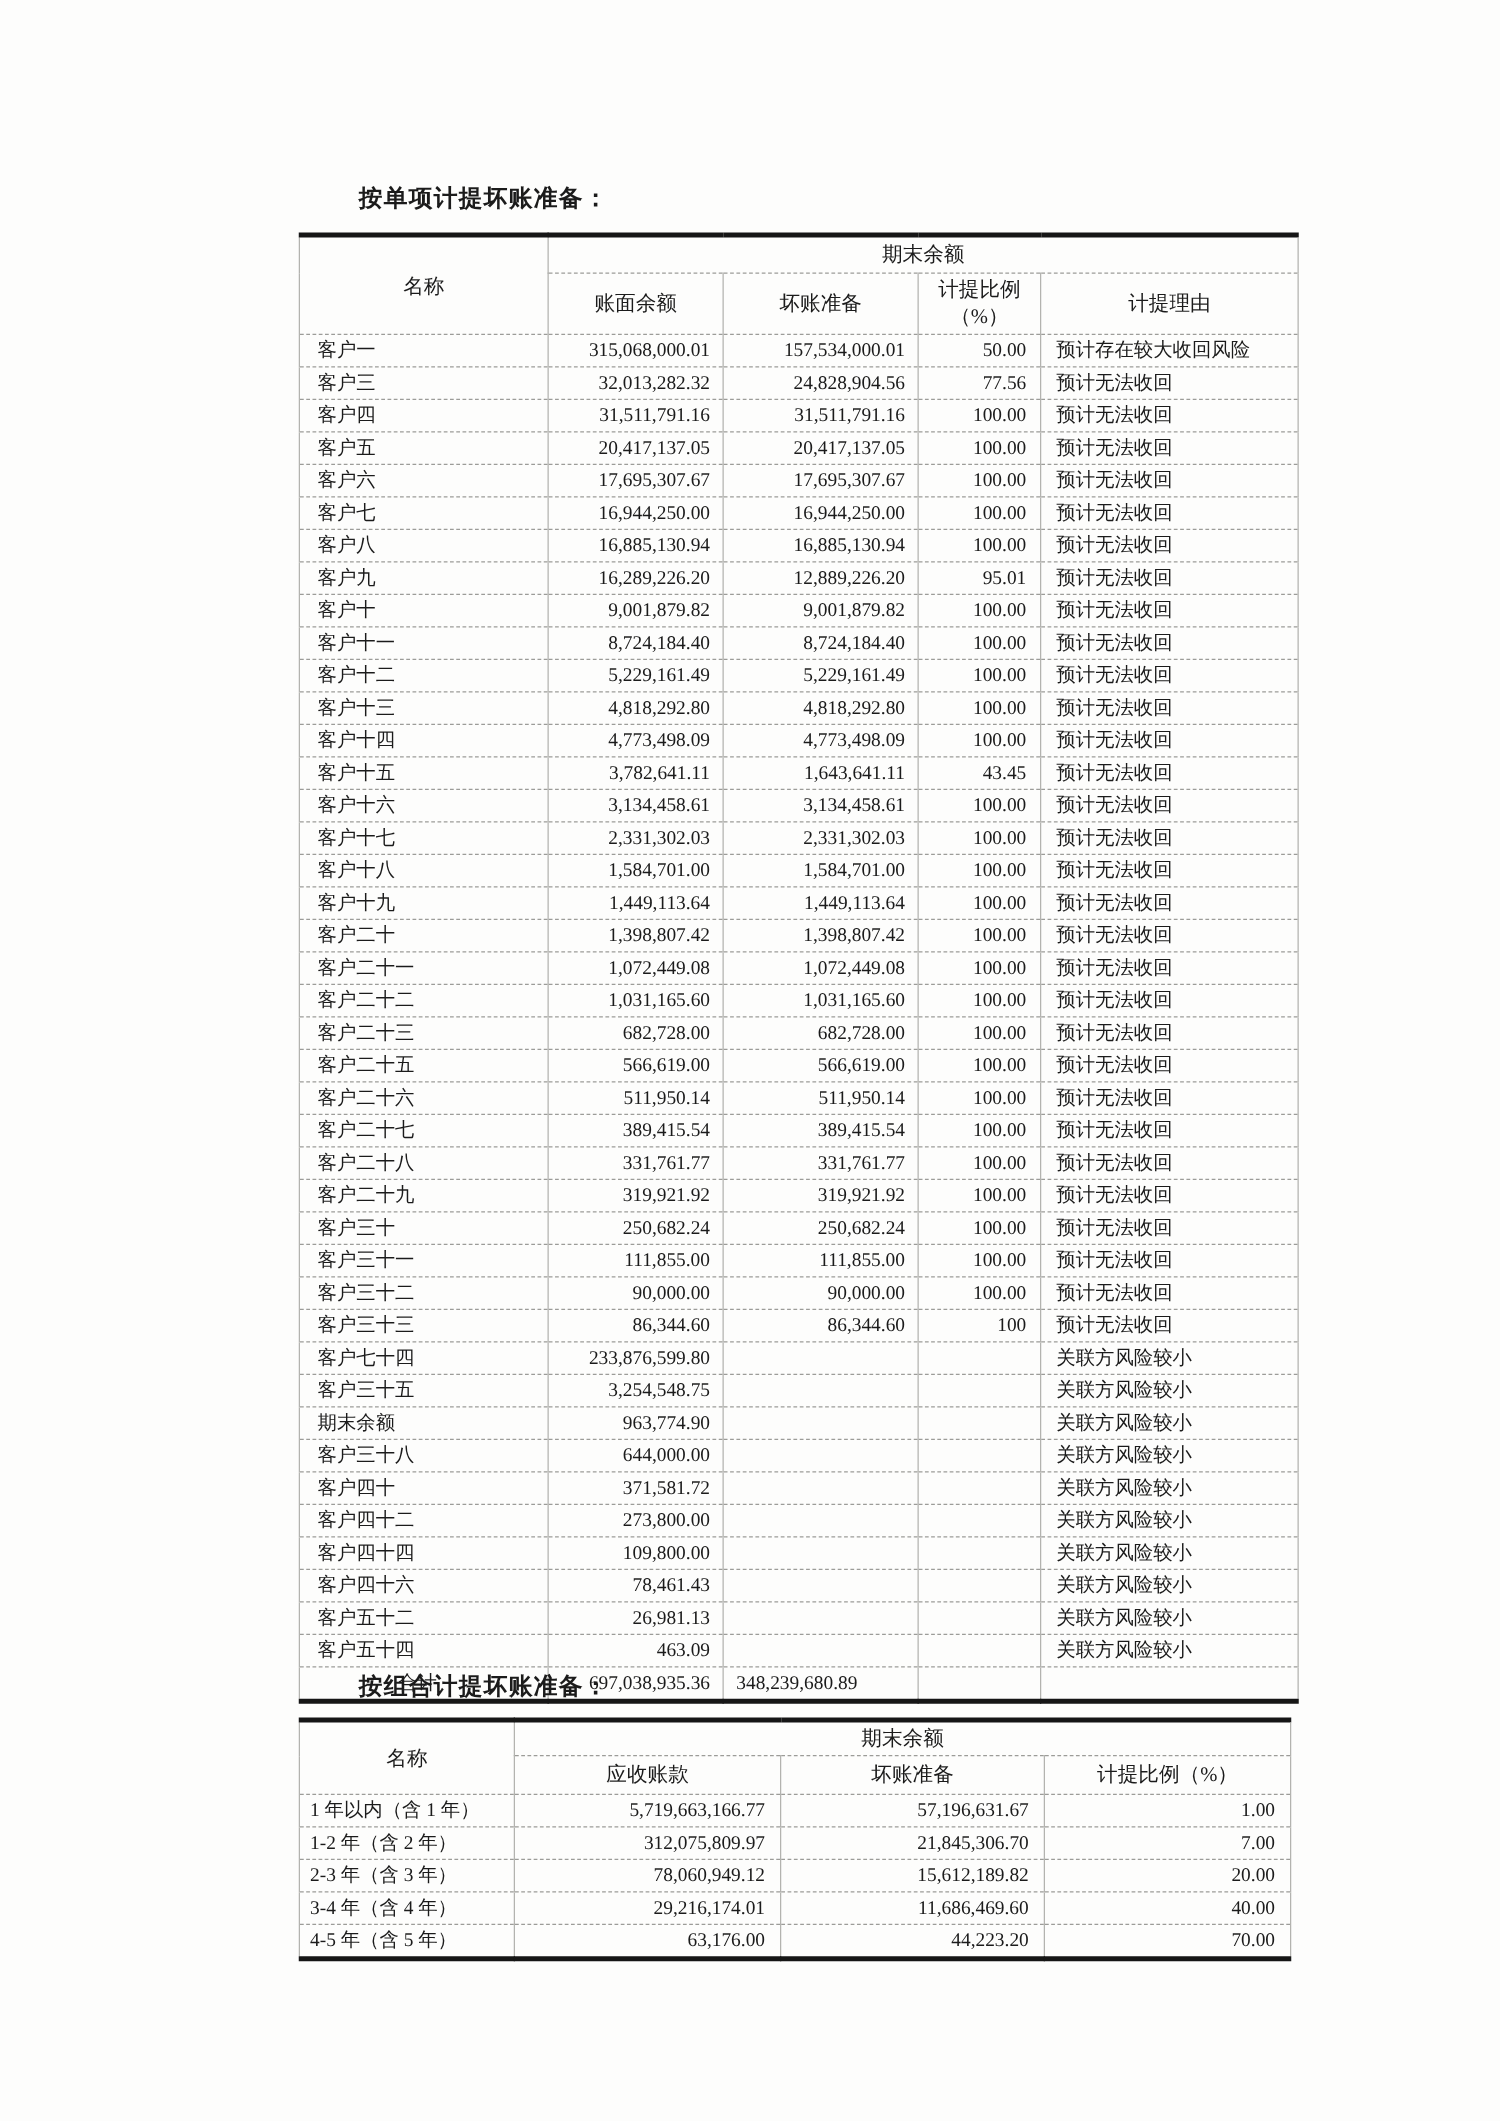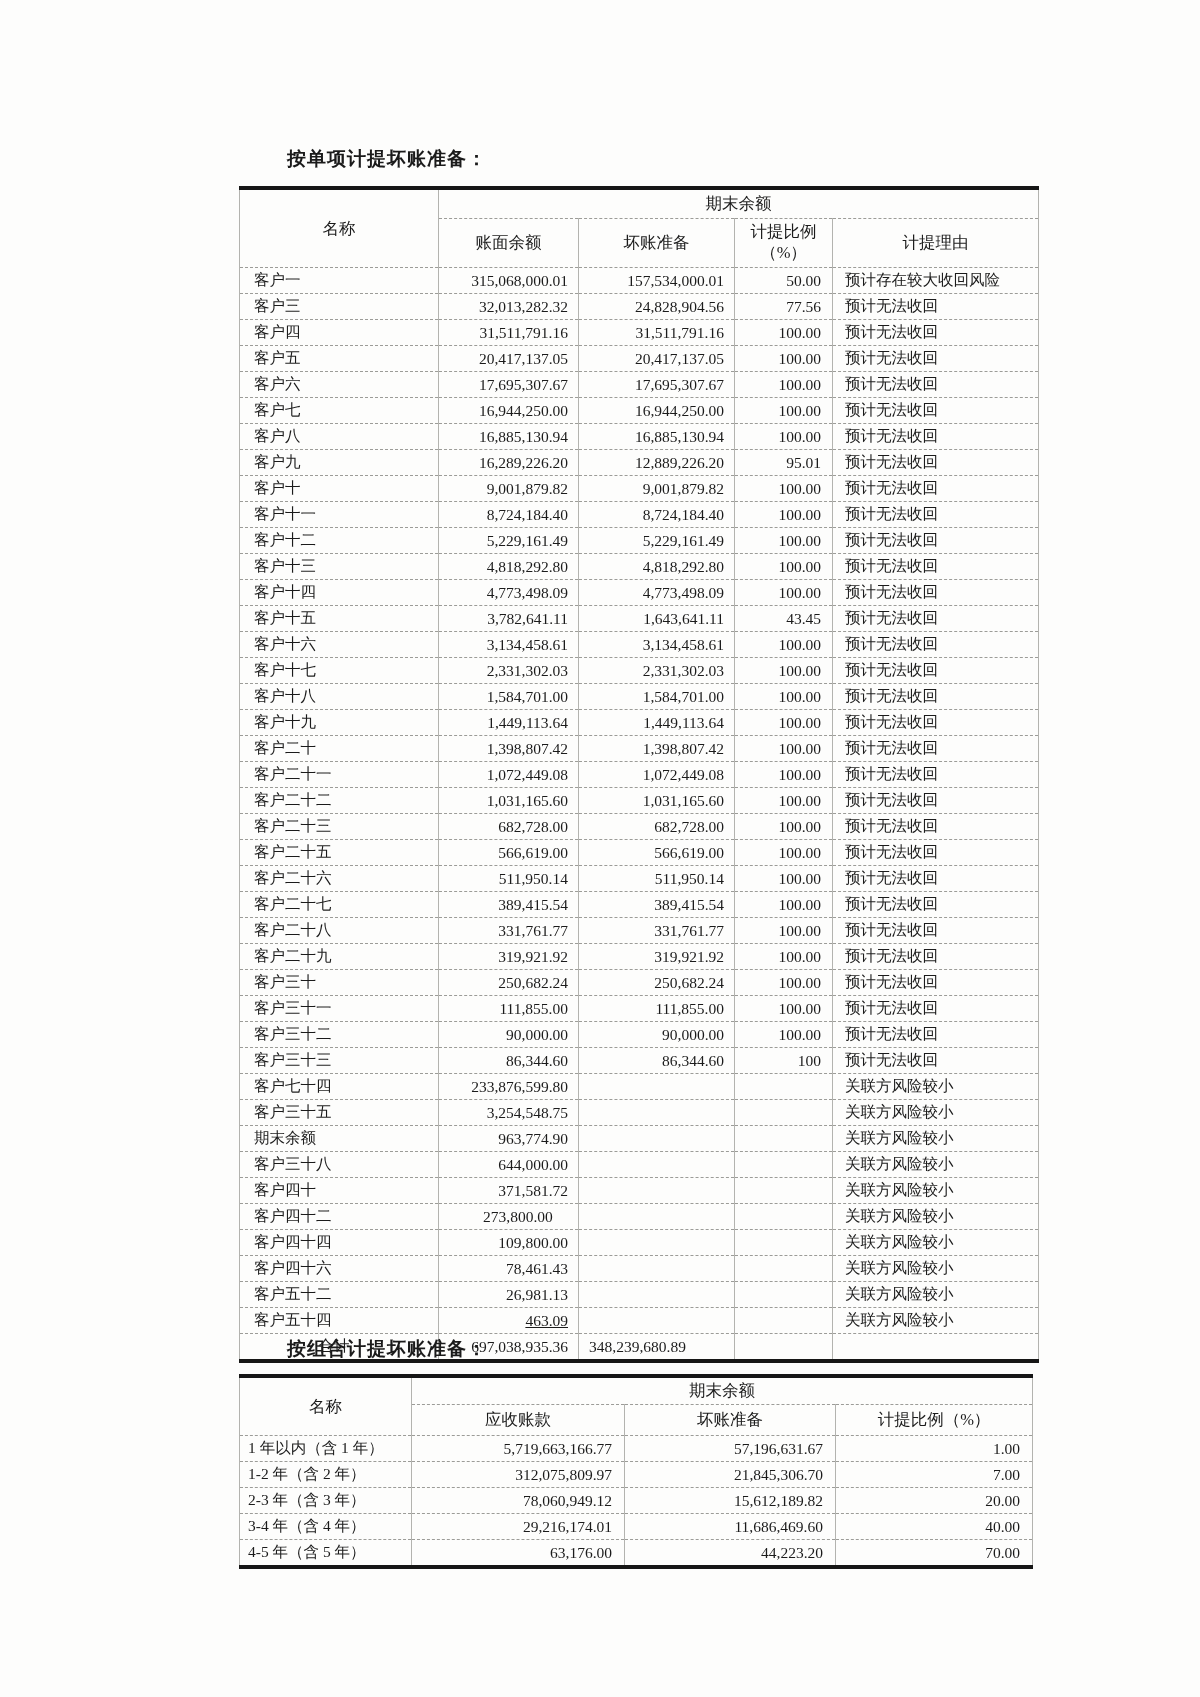--- a/index.html
+++ b/index.html
@@ -333,21 +333,21 @@
         </tr>
         <tr>
           <td style="text-align: left;">客户四十</td>
           <td style="text-align: right;">371,581.72</td>
           <td style="text-align: right;"></td>
           <td style="text-align: right;"></td>
           <td style="text-align: left;">关联方风险较小</td>
         </tr>
         <tr>
           <td style="text-align: left;">客户四十二</td>
-          <td style=" padding-left: 44px;">273,800.00</td>
+          <td style="text-align: right; padding-left: 44px;">273,800.00</td>
           <td style="text-align: right;"></td>
           <td style="text-align: right;"></td>
           <td style="text-align: left;">关联方风险较小</td>
         </tr>
         <tr>
           <td style="text-align: left;">客户四十四</td>
           <td style="text-align: right;">109,800.00</td>
           <td style="text-align: right;"></td>
           <td style="text-align: right;"></td>
           <td style="text-align: left;">关联方风险较小</td>
@@ -361,21 +361,21 @@
         </tr>
         <tr>
           <td style="text-align: left;">客户五十二</td>
           <td style="text-align: right;">26,981.13</td>
           <td style="text-align: right;"></td>
           <td style="text-align: right;"></td>
           <td style="text-align: left;">关联方风险较小</td>
         </tr>
         <tr>
           <td style="text-align: left;">客户五十四</td>
-          <td style="text-align: right; text-decoration: underline;">463.09</td>
+          <td style="text-align: right;">463.09</td>
           <td style="text-align: right;"></td>
           <td style="text-align: right;"></td>
           <td style="text-align: left;">关联方风险较小</td>
         </tr>
       </tbody>
     <tfoot>
       <tr>
         <td>合计</td>
         <td style="text-align:right">697,038,935.36</td>
         <td style="text-align:left">348,239,680.89</td>

